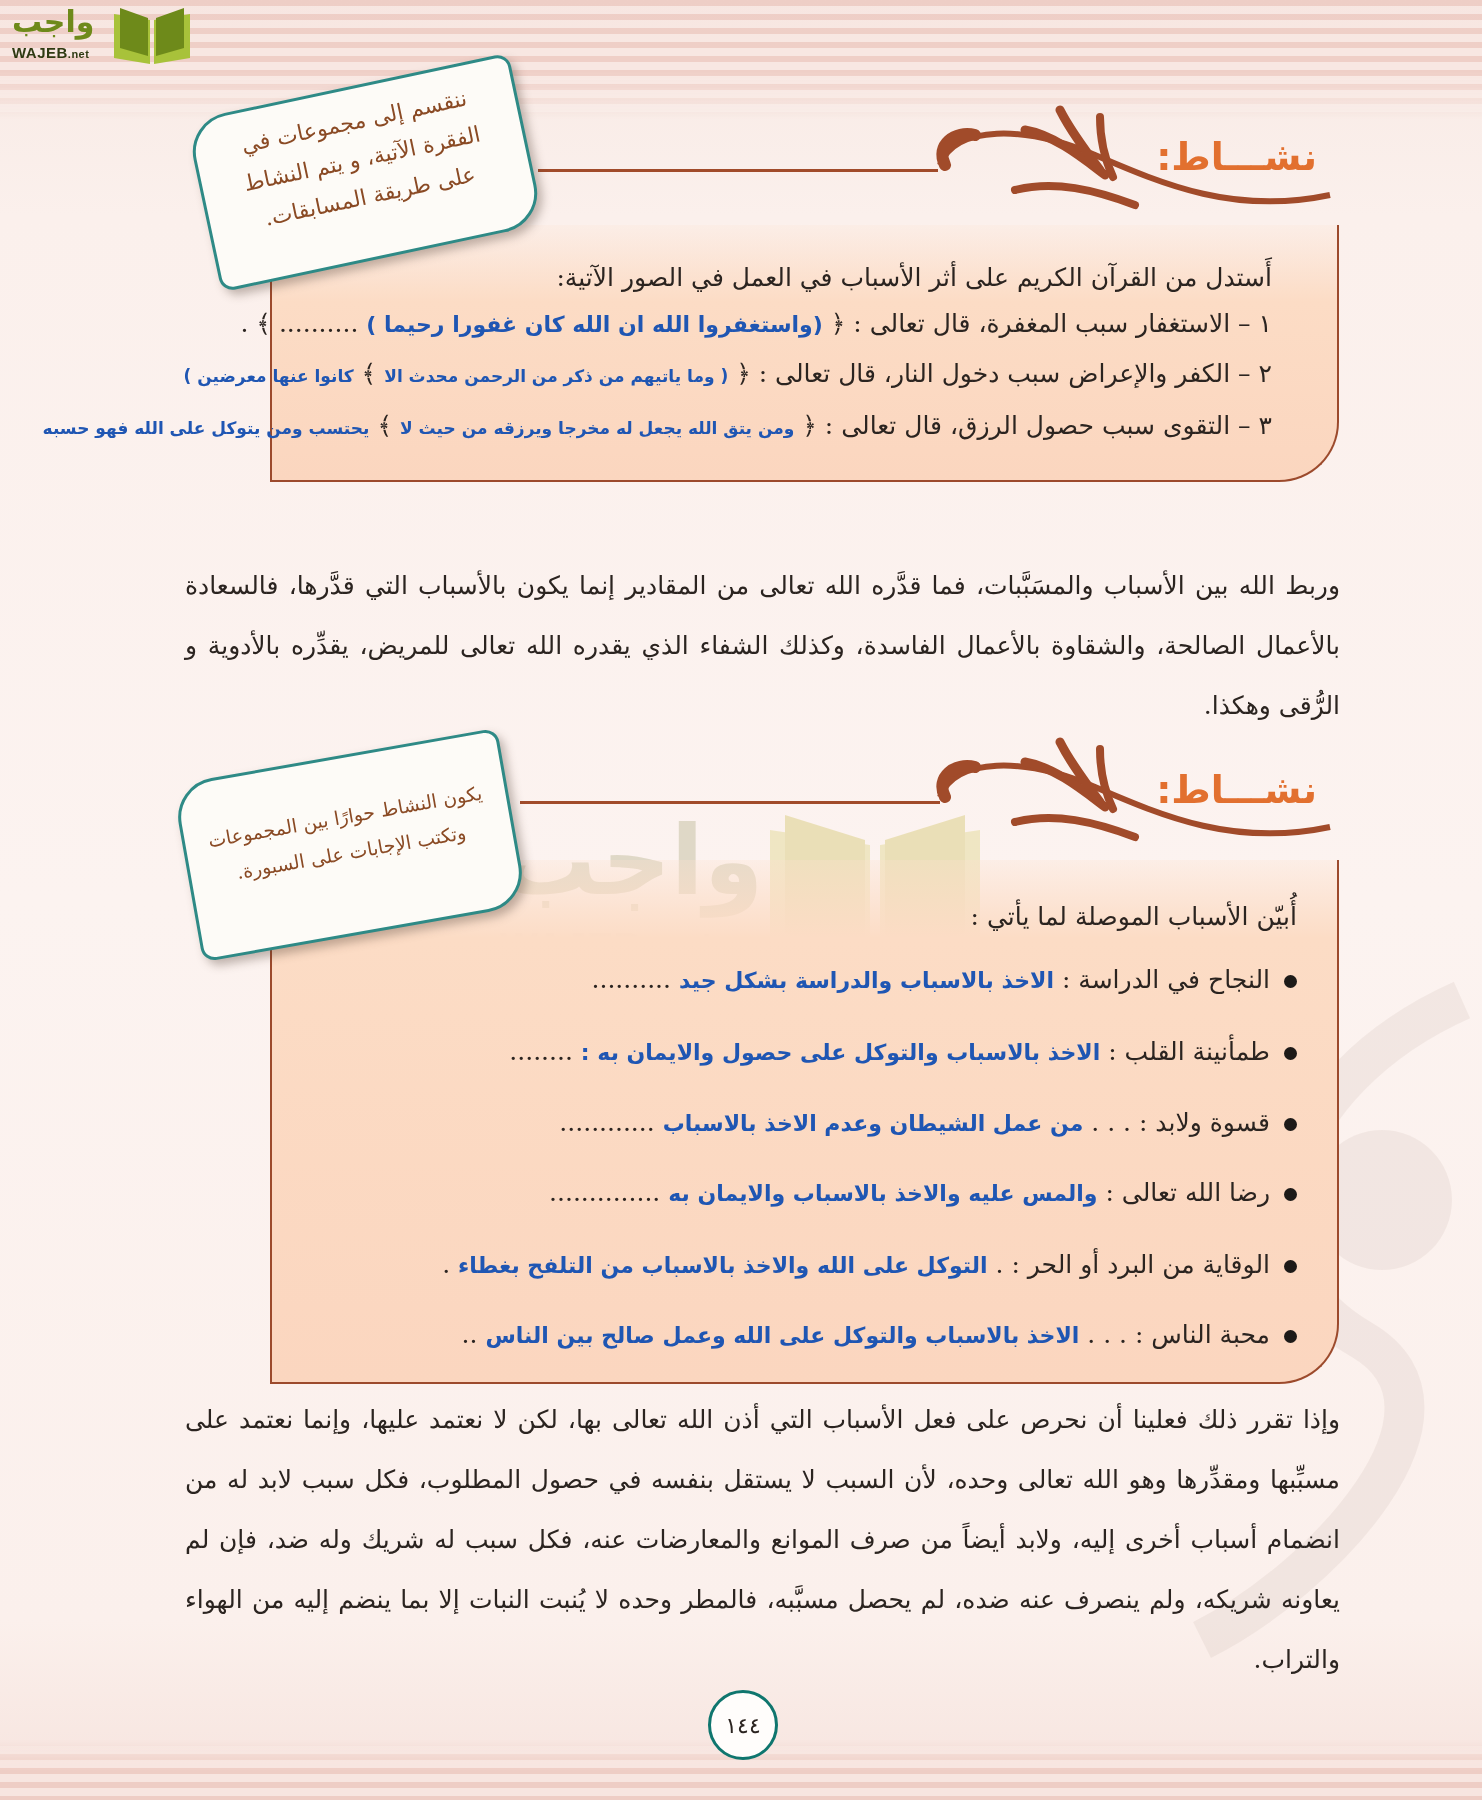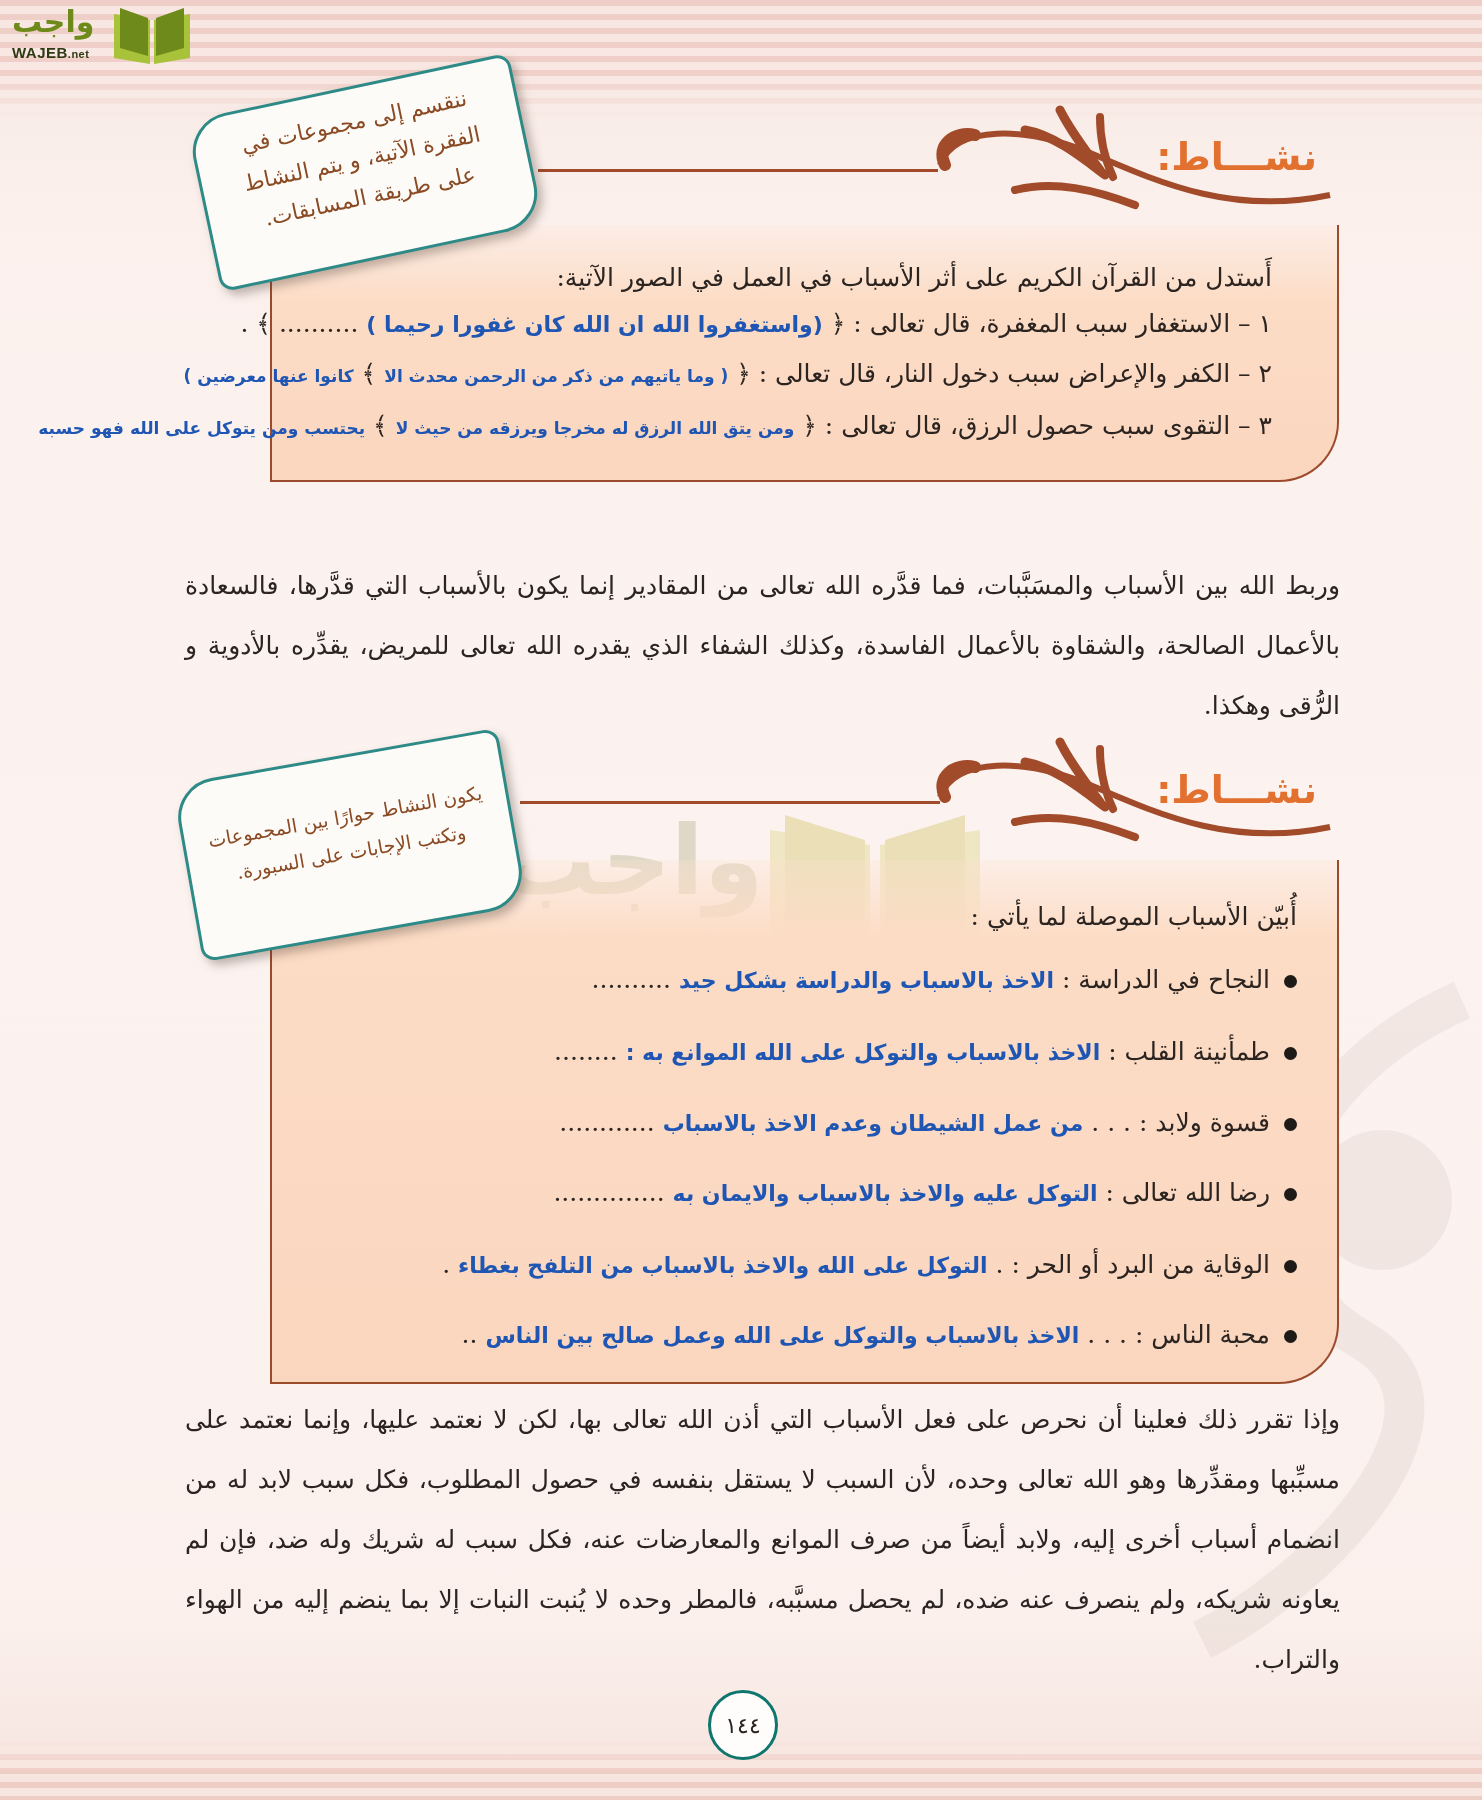--- a/index.html
+++ b/index.html
@@ -115,21 +115,21 @@
     <span>٢ – الكفر والإعراض سبب دخول النار، قال تعالى :</span>
     <span>﴿</span>
     <span class="answer small">( وما ياتيهم من ذكر من الرحمن محدث الا</span>
     <span>﴾</span>
     <span class="answer small">كانوا عنها معرضين )</span>
   </div>
 
   <div class="qline" style="right:65px; top:186px;">
     <span>٣ – التقوى سبب حصول الرزق، قال تعالى :</span>
     <span>﴿</span>
-    <span class="answer small">ومن يتق الله الرزق له مخرجا ويرزقه من حيث لا</span>
+    <span class="answer small">ومن يتق الله يجعل له مخرجا ويرزقه من حيث لا</span>
     <span>﴾</span>
     <span class="answer small">يحتسب ومن يتوكل على الله فهو حسبه</span>
   </div>
 </div>
 
 <div class="note" style="left:200px; top:85px; width:330px; height:175px; transform:rotate(-12deg); font-size:22px; line-height:38px; padding-top:14px; box-sizing:border-box;">
   <div>ننقسم إلى مجموعات في</div>
   <div>الفقرة الآتية، و يتم النشاط</div>
   <div>على طريقة المسابقات.</div>
 </div>
@@ -161,31 +161,31 @@
 <div class="box" style="top:860px; height:522px; background:linear-gradient(180deg, rgba(253,226,208,.3) 0%, #fcdcc5 15%, #fbd6bf 100%);">
   <div class="prompt" style="right:40px; top:42px;">أُبيّن الأسباب الموصلة لما يأتي :</div>
 
   <div class="bullet-item" style="right:40px; top:105px;">
     <span class="bullet"></span><span>النجاح في الدراسة :</span>
     <span class="answer">الاخذ بالاسباب والدراسة بشكل جيد</span>
     <span class="dots">..........</span>
   </div>
   <div class="bullet-item" style="right:40px; top:177px;">
     <span class="bullet"></span><span>طمأنينة القلب :</span>
-    <span class="answer">الاخذ بالاسباب والتوكل على الله الموانع به :</span>
+    <span class="answer">الاخذ بالاسباب والتوكل على حصول والايمان به :</span>
     <span class="dots">........</span>
   </div>
   <div class="bullet-item" style="right:40px; top:248px;">
     <span class="bullet"></span><span>قسوة ولابد : . . .</span>
     <span class="answer">من عمل الشيطان وعدم الاخذ بالاسباب</span>
     <span class="dots">............</span>
   </div>
   <div class="bullet-item" style="right:40px; top:318px;">
     <span class="bullet"></span><span>رضا الله تعالى :</span>
-    <span class="answer">التوكل عليه والاخذ بالاسباب والايمان به</span>
+    <span class="answer">والمس عليه والاخذ بالاسباب والايمان به</span>
     <span class="dots">..............</span>
   </div>
   <div class="bullet-item" style="right:40px; top:390px;">
     <span class="bullet"></span><span>الوقاية من البرد أو الحر : .</span>
     <span class="answer">التوكل على الله والاخذ بالاسباب من التلفح بغطاء</span>
     <span class="dots">.</span>
   </div>
   <div class="bullet-item" style="right:40px; top:460px;">
     <span class="bullet"></span><span>محبة الناس : . . .</span>
     <span class="answer">الاخذ بالاسباب والتوكل على الله وعمل صالح بين الناس</span>

